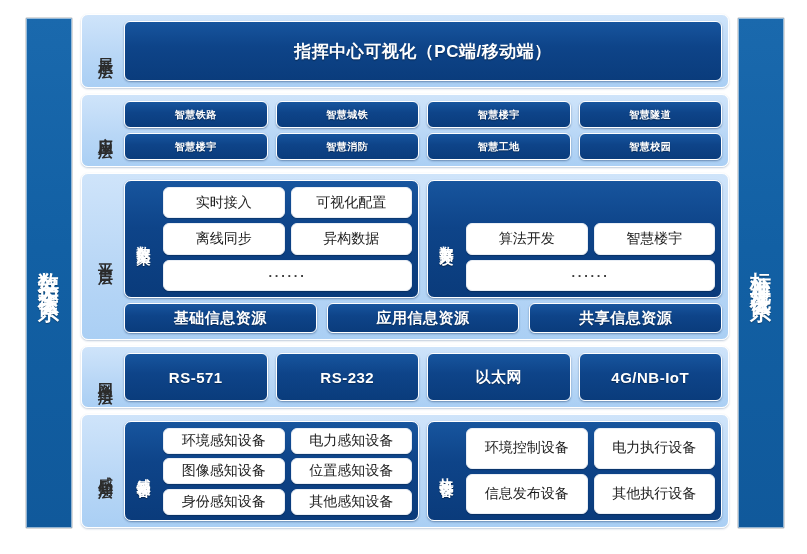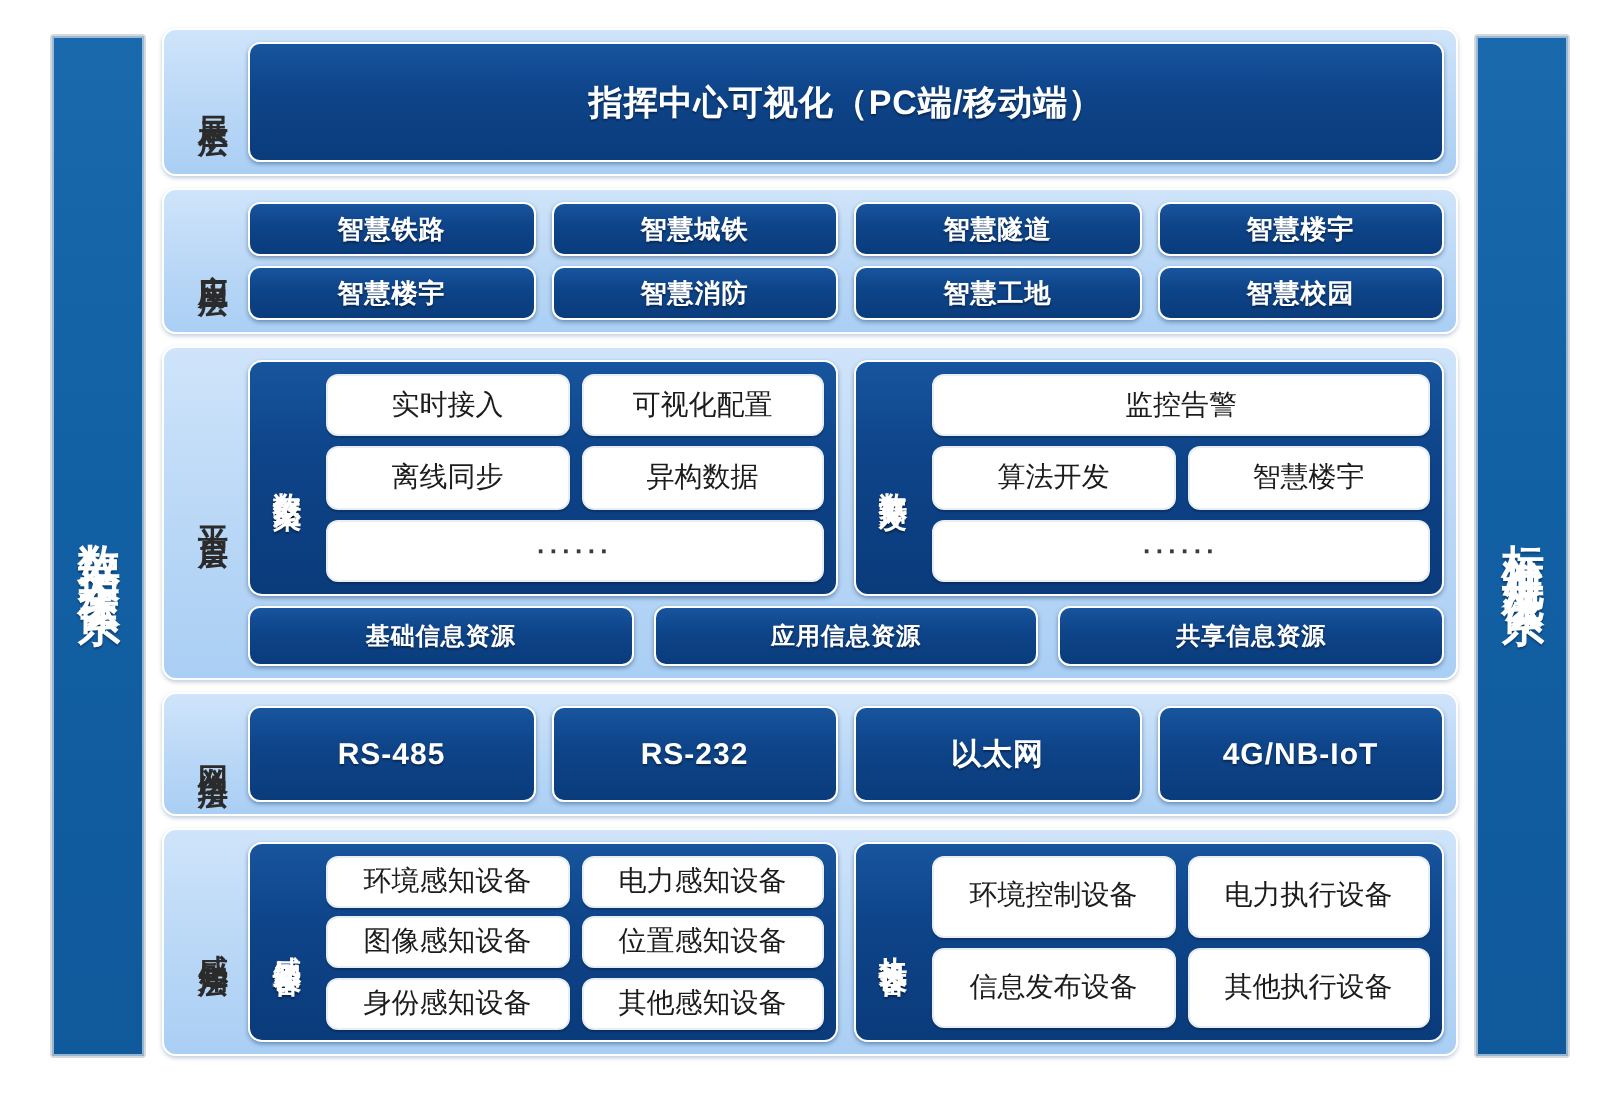--- a/index.html
+++ b/index.html
@@ -88,21 +88,21 @@
     user-select:none;
   }
   .chip.wide{font-size:16px;}
 
   
   .band-present{height:74px;flex:0 0 74px;}
   .band-present .chip{font-size:17px;}
 
   
   .band-app{height:73px;flex:0 0 73px;}
-  .band-app .chip{font-size:13px;}
+  .band-app .chip{font-size:10px;}
 
   
   .band-net{height:62px;flex:0 0 62px;}
   .band-net .chip{font-size:15px;}
 
   
   .band-plat{height:167px;flex:0 0 167px;}
   .band-sense{height:114px;flex:0 0 114px;}
 
   
@@ -140,21 +140,21 @@
     padding:12px 3px;box-sizing:border-box;
     text-align:center;white-space:nowrap;
     user-select:none;
   }
   .pill.dots{
     letter-spacing:2px;font-size:13px;color:#3a3a3a;font-weight:700;
   }
 
   
   .res-row{display:flex;gap:10px;flex:0 0 30px;height:30px;}
-  .res-row .chip{font-size:12px;}
+  .res-row .chip{font-size:15px;}
 </style>
 </head>
 <body>
 
 <div class="page">
 
   <div class="pillar">
     <span class="pillar-txt">数据安全体系</span>
   </div>
 
@@ -168,22 +168,22 @@
         </div>
       </div>
     </div>
 
     <div class="band band-app">
       <div class="band-label">应用层</div>
       <div class="band-body">
         <div class="row">
           <div class="chip">智慧铁路</div>
           <div class="chip">智慧城铁</div>
+          <div class="chip">智慧楼宇</div>
           <div class="chip">智慧隧道</div>
-          <div class="chip">智慧楼宇</div>
         </div>
         <div class="row">
           <div class="chip">智慧楼宇</div>
           <div class="chip">智慧消防</div>
           <div class="chip">智慧工地</div>
           <div class="chip">智慧校园</div>
         </div>
       </div>
     </div>
 
@@ -207,21 +207,20 @@
               <div class="grow">
                 <div class="pill dots">······</div>
               </div>
             </div>
           </div>
 
           <div class="group">
             <div class="group-label">数据开发</div>
             <div class="group-body">
               <div class="grow">
-                <div class="pill">监控告警</div>
               </div>
               <div class="grow">
                 <div class="pill">算法开发</div>
                 <div class="pill">智慧楼宇</div>
               </div>
               <div class="grow">
                 <div class="pill dots">······</div>
               </div>
             </div>
           </div>
@@ -234,21 +233,21 @@
           <div class="chip">共享信息资源</div>
         </div>
 
       </div>
     </div>
 
     <div class="band band-net">
       <div class="band-label">网络层</div>
       <div class="band-body">
         <div class="row">
-          <div class="chip">RS-485</div>
+          <div class="chip">RS-571</div>
           <div class="chip">RS-232</div>
           <div class="chip">以太网</div>
           <div class="chip">4G/NB-IoT</div>
         </div>
       </div>
     </div>
 
     <div class="band band-sense">
       <div class="band-label">感知层</div>
       <div class="band-body">

